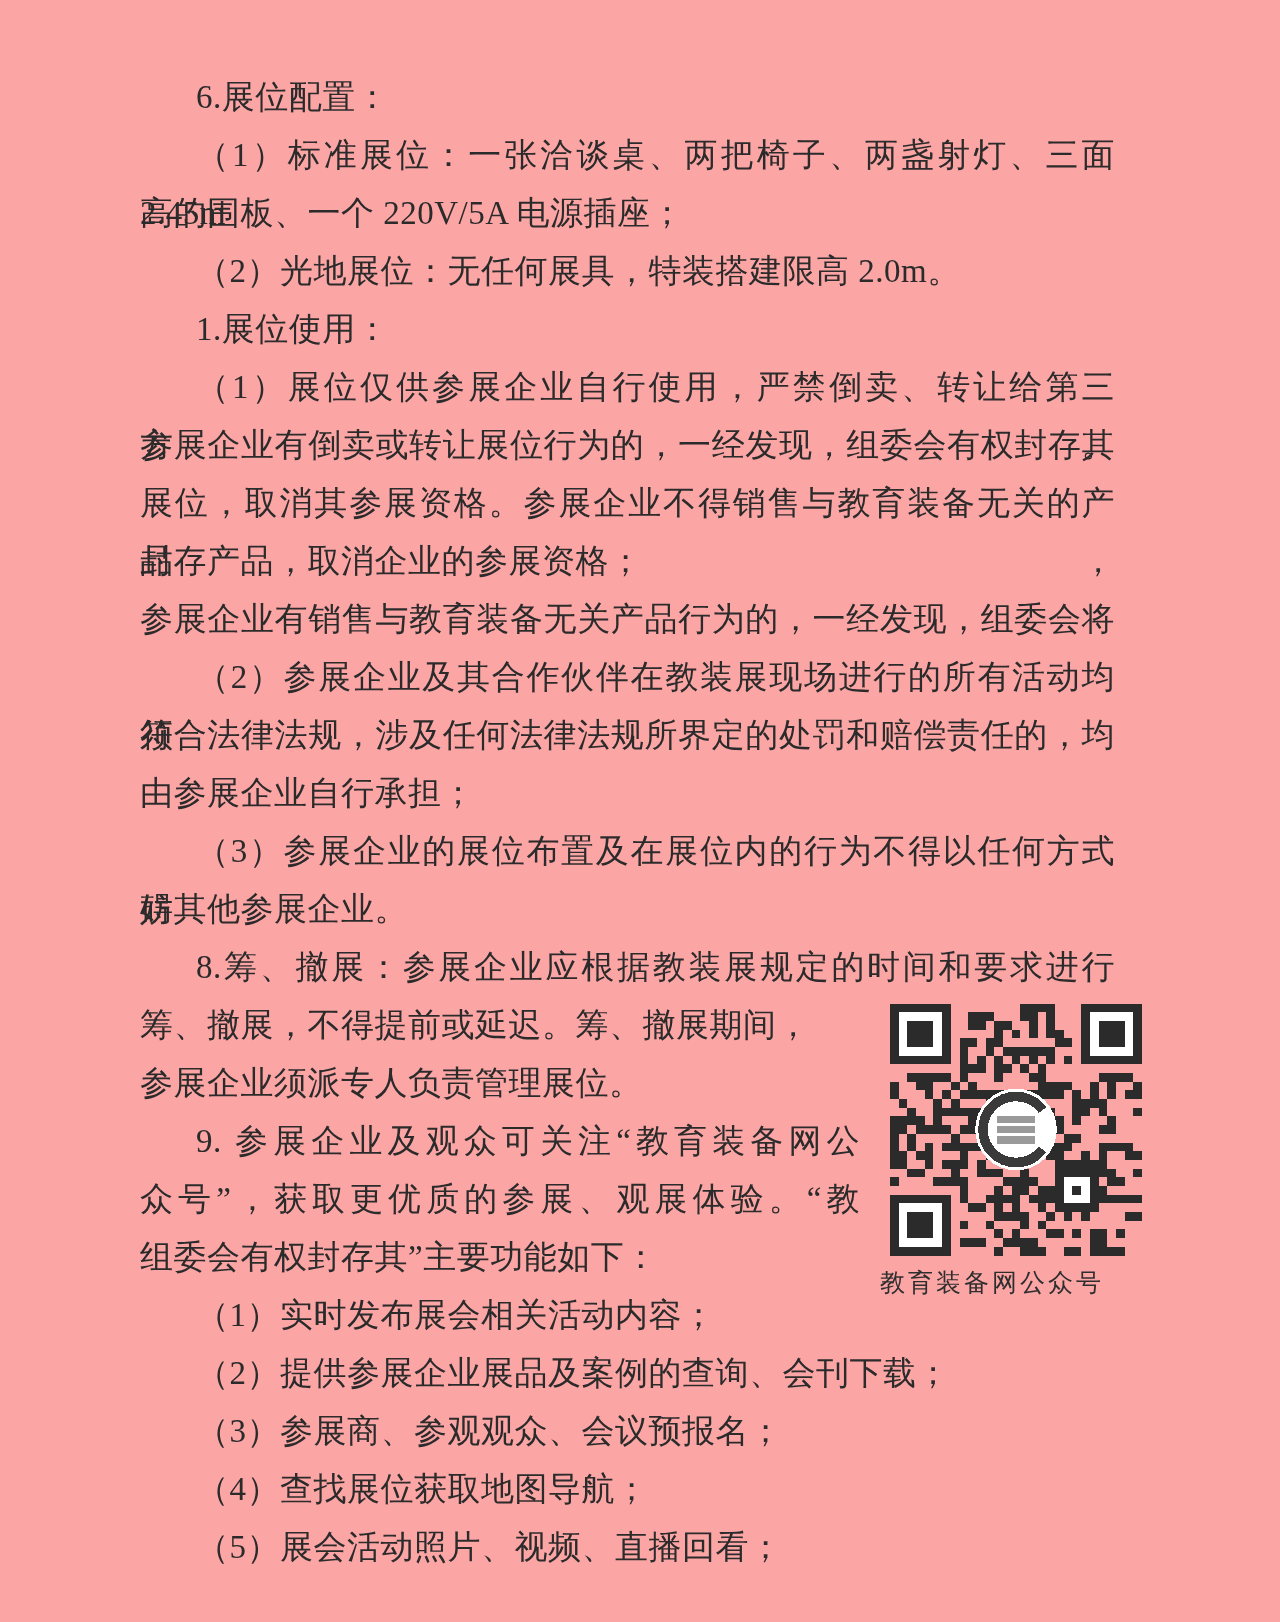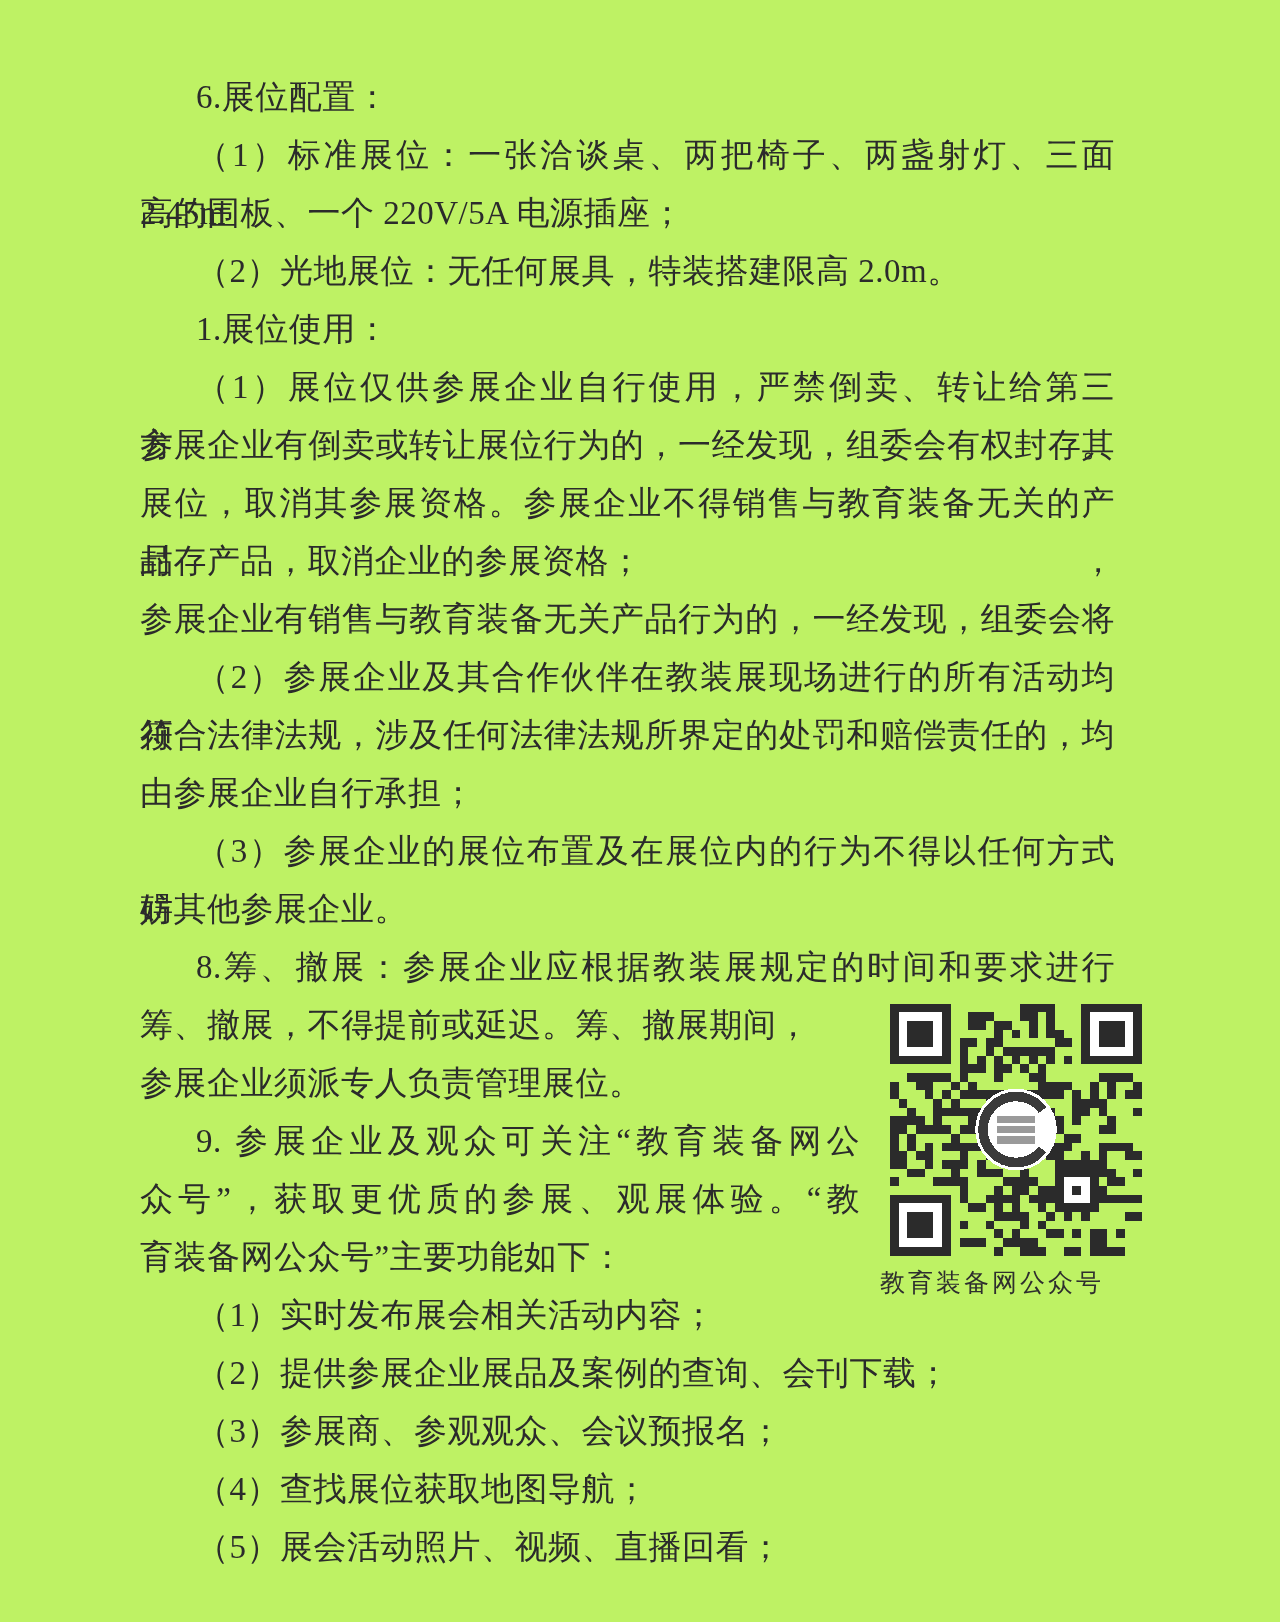--- a/index.html
+++ b/index.html
@@ -5,21 +5,21 @@
   html, body { margin: 0; padding: 0; }
   body {
     width: 1280px; height: 1622px;
     background: #fdfdfd;
     font-family: "Liberation Serif", "DejaVu Serif", serif;
     position: relative;
     overflow: hidden;
   }
   .page {
     position: absolute; inset: 0;
-    background: #bef264;
+    background: #fca5a5;
   }
   .page-text {
     position: absolute;
     left: 140px; top: 68px;
     width: 975px;
     color: #2b2b2b;
   }
   .ln {
     font-size: 33px;
     line-height: 58px;
@@ -66,21 +66,21 @@
     <div class="ln ind j">（2）参展企业及其合作伙伴在教装展现场进行的所有活动均须</div>
     <div class="ln j">符合法律法规，涉及任何法律法规所界定的处罚和赔偿责任的，均</div>
     <div class="ln">由参展企业自行承担；</div>
     <div class="ln ind j">（3）参展企业的展位布置及在展位内的行为不得以任何方式妨</div>
     <div class="ln">碍其他参展企业。</div>
     <div class="ln ind j">8.筹、撤展：参展企业应根据教装展规定的时间和要求进行</div>
     <div class="ln">筹、撤展，不得提前或延迟。筹、撤展期间，</div>
     <div class="ln">参展企业须派专人负责管理展位。</div>
     <div class="ln ind w720 j">9. 参展企业及观众可关注“教育装备网公</div>
     <div class="ln w720 j">众号”，获取更优质的参展、观展体验。“教</div>
-    <div class="ln">育装备网公众号”主要功能如下：</div>
+    <div class="ln">组委会有权封存其”主要功能如下：</div>
     <div class="ln ind">（1）实时发布展会相关活动内容；</div>
     <div class="ln ind">（2）提供参展企业展品及案例的查询、会刊下载；</div>
     <div class="ln ind">（3）参展商、参观观众、会议预报名；</div>
     <div class="ln ind">（4）查找展位获取地图导航；</div>
     <div class="ln ind">（5）展会活动照片、视频、直播回看；</div>
   </div>
 
   <div class="qr-wrap">
     <svg id="qr-svg" viewBox="0 0 29 29" shape-rendering="crispEdges" xmlns="http://www.w3.org/2000/svg">
         <rect x="15" y="0" width="1" height="1" fill="#2b2b2b"></rect>

